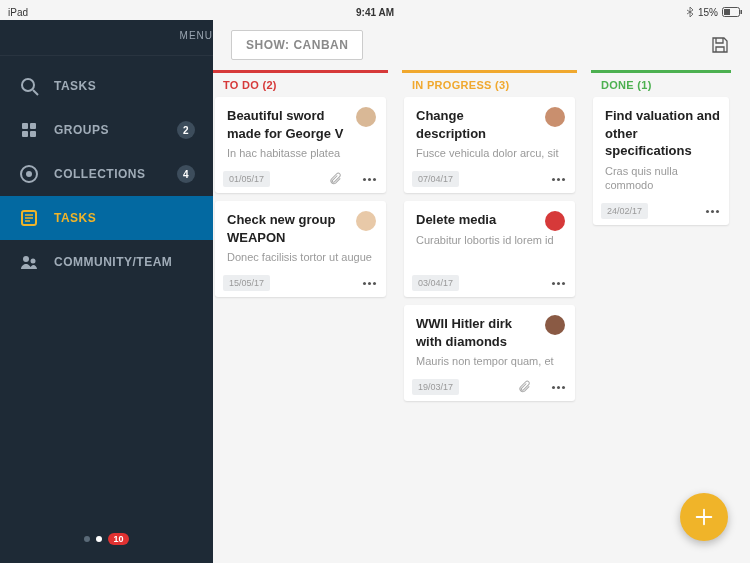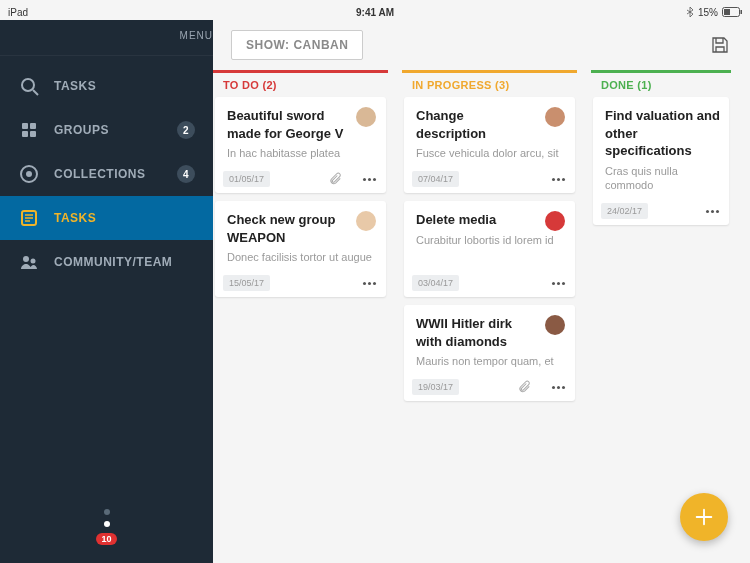--- a/index.html
+++ b/index.html
@@ -9,21 +9,21 @@
 .statusbar .right { display: flex; align-items: center; gap: 4px; }
 .app { display: flex; height: 100%; padding-top: 16px; }
 .sidebar { width: 213px; background: #1e2a36; color: #a0acb8; display: flex; flex-direction: column; }
 .menu-header { text-align: right; padding: 14px 0; font-size: 10px; letter-spacing: 1px; color: #9aa5b1; border-bottom: 1px solid rgba(255,255,255,0.05); }
 .nav { flex: 1; padding-top: 8px; }
 .nav-item { display: flex; align-items: center; padding: 11px 18px; font-size: 12px; font-weight: 600; letter-spacing: 0.5px; cursor: pointer; position: relative; }
 .nav-item.active { background: #0369a1; color: #f0b429; }
 .nav-item .icon { width: 22px; height: 22px; margin-right: 14px; display: flex; align-items: center; justify-content: center; }
 .nav-item .label { flex: 1; }
 .nav-item .badge { background: #3d4d5c; color: #fff; border-radius: 10px; min-width: 18px; height: 18px; font-size: 10px; display: flex; align-items: center; justify-content: center; padding: 0 5px; }
-.pager { display: flex; align-items: center; justify-content: center; gap: 6px; padding: 18px 0; flex-direction: column; }
+.pager { display: flex; align-items: center; justify-content: center; gap: 6px; padding: 18px 0; }
 .pager .dot { width: 6px; height: 6px; border-radius: 50%; background: #5a6a78; }
 .pager .dot.active { background: #fff; }
 .pager .red-badge { background: #e03131; color: #fff; border-radius: 9px; font-size: 9px; padding: 1px 5px; font-weight: 600; }
 .main { flex: 1; background: #f5f5f5; display: flex; flex-direction: column; position: relative; }
 .topbar { display: flex; align-items: center; padding: 14px 18px 10px; gap: 10px; }
 .show-btn { border: 1px solid #ccc; background: #fff; padding: 7px 14px; font-size: 12px; font-weight: 700; letter-spacing: 0.5px; color: #8a8a8a; border-radius: 2px; cursor: pointer; }
 .save-btn { margin-left: auto; width: 24px; height: 24px; display: flex; align-items: center; justify-content: center; cursor: pointer; color: #555; }
 .board { flex: 1; display: flex; gap: 14px; padding: 0 0 14px; overflow-x: hidden; }
 .column { width: 175px; flex-shrink: 0; }
 .col-header { font-size: 11px; font-weight: 700; padding: 6px 10px 6px; letter-spacing: 0.3px; border-top: 3px solid; }

